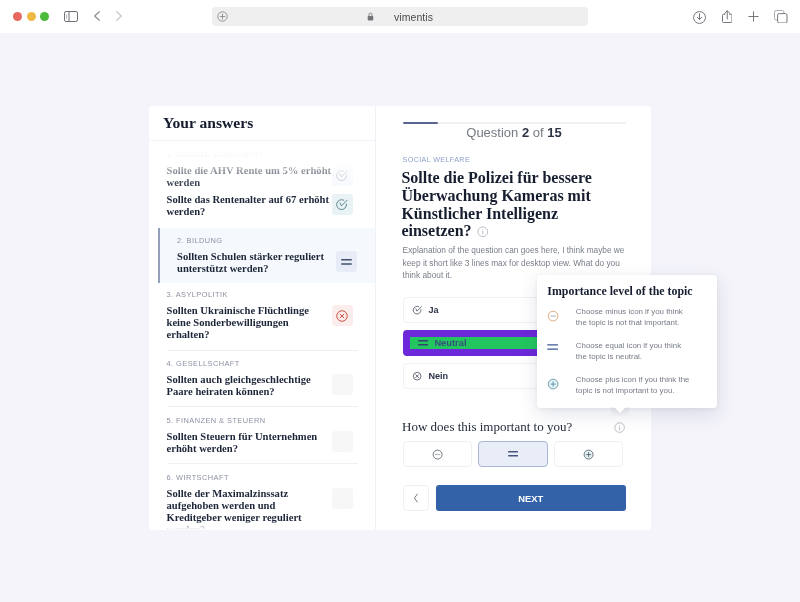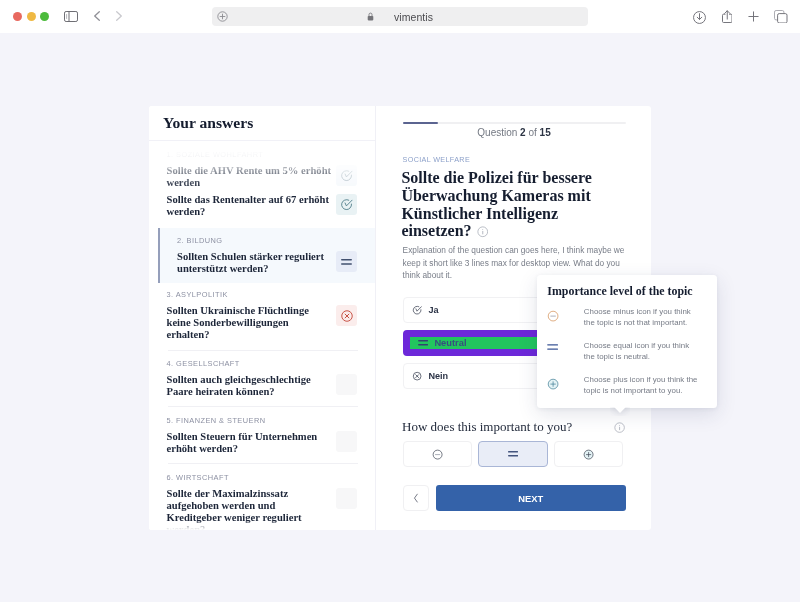--- a/index.html
+++ b/index.html
@@ -35,34 +35,34 @@
 .left-list{position:absolute;top:36px;left:0;width:226px;height:388px;overflow:hidden;
   -webkit-mask-image:linear-gradient(180deg,rgba(0,0,0,0) 0px,rgba(0,0,0,.06) 12px,rgba(0,0,0,.30) 24px,rgba(0,0,0,.72) 36px,#000 48px,#000 100%);
   mask-image:linear-gradient(180deg,rgba(0,0,0,0) 0px,rgba(0,0,0,.06) 12px,rgba(0,0,0,.30) 24px,rgba(0,0,0,.72) 36px,#000 48px,#000 100%)}
 .qitem{position:relative;padding:0 18px 0 17.5px}
 .qitem.nocat{margin-top:-3.5px}
 .qitem.nocat .badge{margin-top:0.5px}
 .qitem.nocat .qtext{padding-top:0}
 .qitem.active{background:#f5f9fd;margin-left:9px;padding-left:19px;margin-top:1.5px;margin-bottom:-1.5px}
 .qitem.active:before{content:"";position:absolute;left:0;top:0;bottom:0;width:1.9px;background:#959fbb}
 .qcat{font-size:7.4px;letter-spacing:.45px;color:#8c90a2;padding-top:8.5px;line-height:9px}
-.qrow{display:flex;align-items:flex-start;justify-content:space-between}
+.qrow{display:flex;align-items:flex-start;justify-content:flex-start}
 .qtext{font-family:"Liberation Serif",serif;font-size:10.6px;font-weight:700;color:#1d2639;line-height:11.9px;padding:6px 0 8.5px;width:165px;letter-spacing:0}
 .qtext.faded{color:#1d2639;font-weight:700}
 .badge{width:21px;height:21px;border-radius:3px;flex:0 0 21px;display:flex;align-items:center;justify-content:center;margin-top:6px}
 .b-checkf{background:#f6f9fc}.b-check{background:#e9f2f4}.b-equal{background:#e7ecf7}
 .b-cross{background:#fbedec}.b-empty{background:#f7f7f8}
 .sep{height:1px;background:#f0f0f4;margin:0 17px 0 18.5px}
 .fade-bot{position:absolute;bottom:0;left:0;width:226px;height:9px;background:linear-gradient(0deg,rgba(255,255,255,.96) 10%,rgba(255,255,255,0) 100%);z-index:4}
 
 
 .right{position:relative;flex:1}
 .progress{position:absolute;left:26.5px;top:16.5px;width:223px;height:2px;background:#f0f0f2;border-radius:1px}
 .progress>i{display:block;height:2px;background:#5b6490;border-radius:1px}
-.qnum{position:absolute;left:26.5px;top:22px;width:223px;text-align:center;font-size:10px;color:#747983;line-height:10px}
+.qnum{position:absolute;left:26.5px;top:22px;width:223px;text-align:center;font-size:13px;color:#747983;line-height:10px}
 .qnum b{color:#2c3444;font-weight:700}
 .qcat2{position:absolute;left:26.6px;top:49.5px;font-size:7.2px;letter-spacing:.36px;color:#8ca0c9;font-weight:400;line-height:9px}
 .qtitle{position:absolute;left:25.4px;top:63.6px;width:212px;font-family:"Liberation Serif",serif;font-size:16px;font-weight:700;color:#151d2f;line-height:17.8px;letter-spacing:0}
 .qdesc{position:absolute;left:26.6px;top:138.5px;width:228px;font-size:8.3px;color:#787d88;line-height:12.5px}
 .opts{position:absolute;left:26.6px;top:191.5px;width:223px}
 .opt{height:26px;border:1px solid #f1f1f3;border-radius:4px;display:flex;align-items:center;padding-left:8.3px;gap:6.2px;margin-bottom:7px;background:#fff}
 .opt .ot{font-size:9.1px;color:#2b3346;font-weight:700;letter-spacing:.02px}
 .opt .oi{display:flex;align-items:center}
 .title-info{display:inline-block;vertical-align:-1.2px;margin-left:5.3px}
 .tooltip{overflow:visible}
@@ -74,21 +74,21 @@
 .imp{width:69.5px;height:26.2px;border:1px solid #f0f0f2;border-radius:4px;display:flex;align-items:center;justify-content:center;background:#fff}
 .imp.sel{background:#e9edf7;border:1px solid #a9b6d6}
 .btnrow{position:absolute;left:26.6px;top:379.5px;width:223px;display:flex;gap:7px}
 .back-btn{width:26.4px;height:26.3px;border:1px solid #f0f0f2;border-radius:4px;display:flex;align-items:center;justify-content:center;background:#fff}
 .next-btn{flex:1;height:26.3px;background:#3462a9;border-radius:3px;display:flex;align-items:center;justify-content:center;color:#fff;font-size:9.4px;font-weight:700;letter-spacing:.02px}
 
 
 .tooltip{position:absolute;left:537px;top:241.75px;width:180px;height:132.9px;background:#fff;border-radius:3.5px;
   box-shadow:0 6px 20px rgba(40,50,90,.13),0 1px 4px rgba(40,50,90,.07);z-index:20}
 .tt-title{font-family:"Liberation Serif",serif;font-size:11.9px;font-weight:700;color:#151d2f;padding:9.8px 0 0 10.3px;letter-spacing:0;line-height:13px}
-.tt-row{display:flex;gap:16px;padding:8.3px 0 0 10.3px}
+.tt-row{display:flex;gap:8px;padding:8.3px 0 0 10.3px}
 .tt-row+.tt-row{padding-top:11.5px}
 .tt-ic{flex:0 0 20.5px;padding-top:4.6px}
 .tt-tx{font-size:7.9px;color:#767b86;line-height:11.2px;width:118px}
 .tt-arrow{position:absolute;left:73px;top:132.2px;width:20px;height:9px;overflow:hidden}
 .tt-arrow:before{content:"";position:absolute;left:3px;top:-11px;width:14px;height:14px;background:#fff;transform:rotate(45deg);box-shadow:2px 2px 7px rgba(40,50,90,.11)}
 </style>
 </head>
 <body>
 
 <div class="browser">

